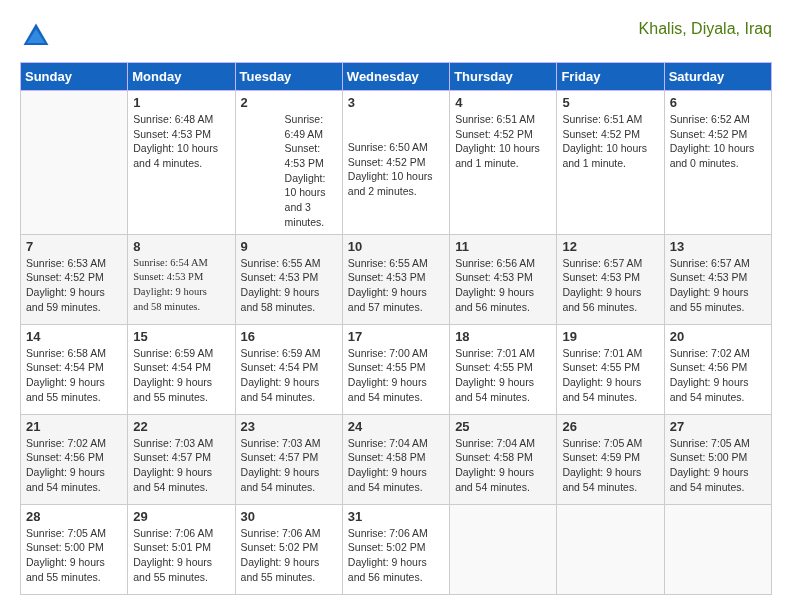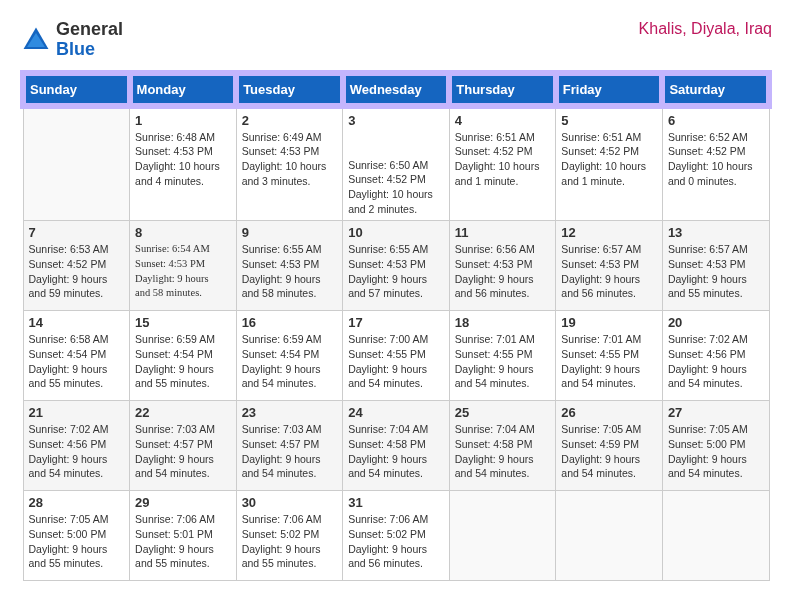--- a/index.html
+++ b/index.html
@@ -35,35 +35,35 @@
     .title-block {
       text-align: right;
     }
     .month-title {
       font-size: 36px;
       font-weight: bold;
       color: #333;
     }
     .subtitle {
       font-size: 16px;
-      color: #be185d;
+      color: #4d7c0f;
     }
     table {
       width: 100%;
       border-collapse: collapse;
       table-layout: fixed;
     }
     th {
       background-color: #1565c0;
       color: #fff;
       font-size: 13px;
       font-weight: bold;
       padding: 6px 4px;
       text-align: left;
-      border: 6px solid #c4b5fd;
+      border: 1px solid #c4b5fd;
     }
     td {
       vertical-align: top;
       border: 1px solid #ccc;
       padding: 4px 5px;
       height: 90px;
       font-size: 11px;
       color: #333;
       background: #fff;
     }
@@ -90,24 +90,20 @@
   </style>
 </head>
 <body>
 
 <div class="header">
   <div class="logo">
     <svg class="logo-icon" viewBox="0 0 36 36">
       <polygon points="18,4 32,28 4,28" fill="#1565c0"></polygon>
       <polygon points="18,10 28,26 8,26" fill="#42a5f5" opacity="0.6"></polygon>
     </svg>
-    <div class="logo-text">
-      <div>General</div>
-      <div class="logo-blue">Blue</div>
-    </div>
   </div>
   <div class="title-block">
     <div class="subtitle">Khalis, Diyala, Iraq</div>
   </div>
 </div>
 
 <table>
   <thead>
     <tr>
     <th>Sunday</th>
@@ -124,21 +120,21 @@
         <td class="empty"></td>
         <td>
           <span class="day-num">1</span>
           <div class="day-info" style="white-space: pre-line;">Sunrise: 6:48 AM
 Sunset: 4:53 PM
 Daylight: 10 hours
 and 4 minutes.</div>
         </td>
         <td>
           <span class="day-num">2</span>
-          <div class="day-info" style="white-space: pre-line;">Sunrise: 6:49 AM
+          <div class="day-info" style="white-space: pre-line; margin-left: 44px;">Sunrise: 6:49 AM
 Sunset: 4:53 PM
 Daylight: 10 hours
 and 3 minutes.</div>
         </td>
         <td>
           <span class="day-num">3</span>
           <div class="day-info" style="white-space: pre-line; margin-top: 30px;">Sunrise: 6:50 AM
 Sunset: 4:52 PM
 Daylight: 10 hours
 and 2 minutes.</div>

